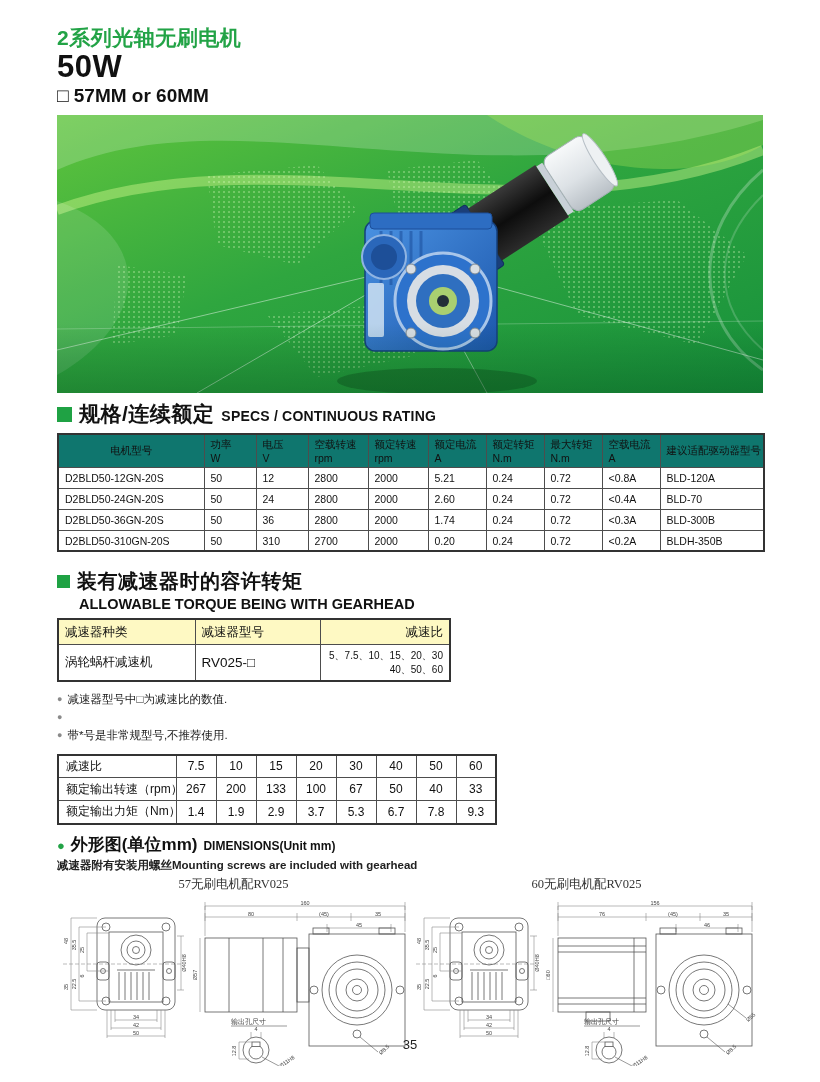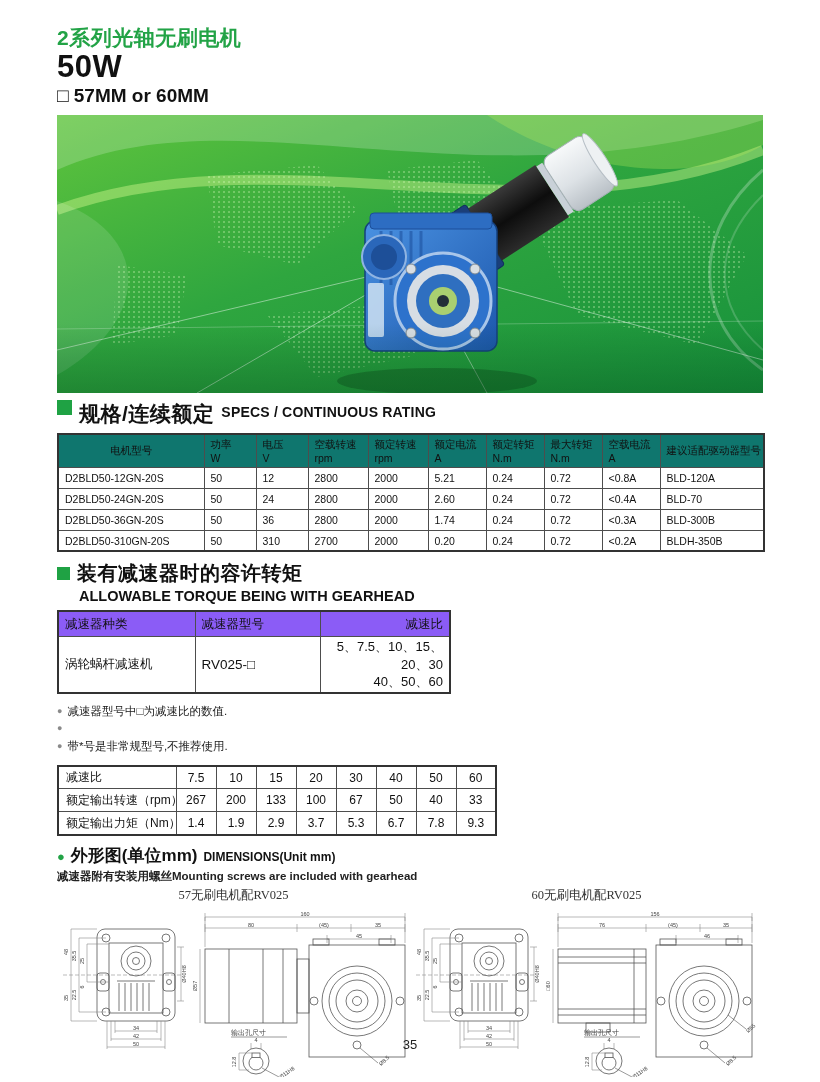--- a/index.html
+++ b/index.html
@@ -13,49 +13,49 @@
   
   .series-title{color:#22a346;font-size:21px;font-weight:800;letter-spacing:.5px;line-height:1.15;}
   .power-title{font-size:31px;font-weight:800;line-height:1.08;letter-spacing:.5px;}
   .size-title{font-size:19px;font-weight:800;line-height:1.15;margin-top:1px;}
 
   
   .hero{margin-top:9px;width:706px;height:278px;position:relative;overflow:hidden;}
   .hero svg{display:block;}
 
   
-  .sec-head{display:flex;gap:7px;margin-top:7px;}
+  .sec-head{display:flex;align-items:center;gap:7px;margin-top:7px;}
   .green-sq{width:15px;height:15px;background:#1fa244;flex:0 0 auto;}
   .sec-zh{font-size:21px;font-weight:800;letter-spacing:.5px;}
   .sec-en{font-size:14px;font-weight:800;letter-spacing:.2px;padding-top:4px;}
 
   table{border-collapse:collapse;table-layout:fixed;}
   td,th{overflow:hidden;white-space:nowrap;}
 
   
   .spec-table{width:706px;margin-top:5px;border:2px solid #333;font-size:10.5px;}
   .spec-table th,.spec-table td{border:1px solid #4d4d4d;text-align:left;font-weight:400;padding:1px 2px 1px 6px;}
   .spec-table thead tr{background:#0f766e;height:33px;}
   .spec-table thead th .u:empty{display:none;}
   .spec-table thead th:first-child{text-align:center;padding-left:2px;}
   .spec-table tbody tr{height:21px;}
 
   
-  .sec2{margin-top:8px;}
+  .sec2{margin-top:16px;}
   .sec2 .row1{display:flex;align-items:center;gap:7px;}
   .sec2 .zh{font-size:20px;font-weight:800;letter-spacing:.5px;}
   .sec2 .en{font-size:14.5px;font-weight:800;margin-left:22px;margin-top:1px;}
   .gear-table{width:392px;margin-top:6px;border:2px solid #333;font-size:12.5px;}
   .gear-table th,.gear-table td{border:1px solid #4d4d4d;font-weight:400;padding:1px 6px;}
-  .gear-table thead tr{background:#8b5cf6;height:25px;}
+  .gear-table thead tr{background:#fef9c3;height:25px;}
   .gear-table thead th{text-align:left;}
   .gear-table thead th.r{text-align:right;}
   .gear-table tbody tr{height:37px;}
   .gear-model{font-size:13.5px;}
-  .gear-ratios{font-size:13px;text-align:right;line-height:1.35;white-space:normal;}
+  .gear-ratios{font-size:10px;text-align:right;line-height:1.35;white-space:normal;}
 
   
   .notes{margin-top:9px;font-size:11.5px;line-height:1.55;color:#1a1a1a;}
   .note{display:flex;align-items:flex-start;gap:5px;}
   .note .b{color:#8a8a8a;font-size:9px;line-height:1.95;flex:0 0 auto;}
 
   
   .ratio-table{width:438px;margin-top:9px;border:2px solid #333;font-size:12px;}
   .ratio-table td{border:1px solid #4d4d4d;text-align:center;padding:1px 2px;}
   .ratio-table td.lbl{text-align:left;padding-left:7px;}

